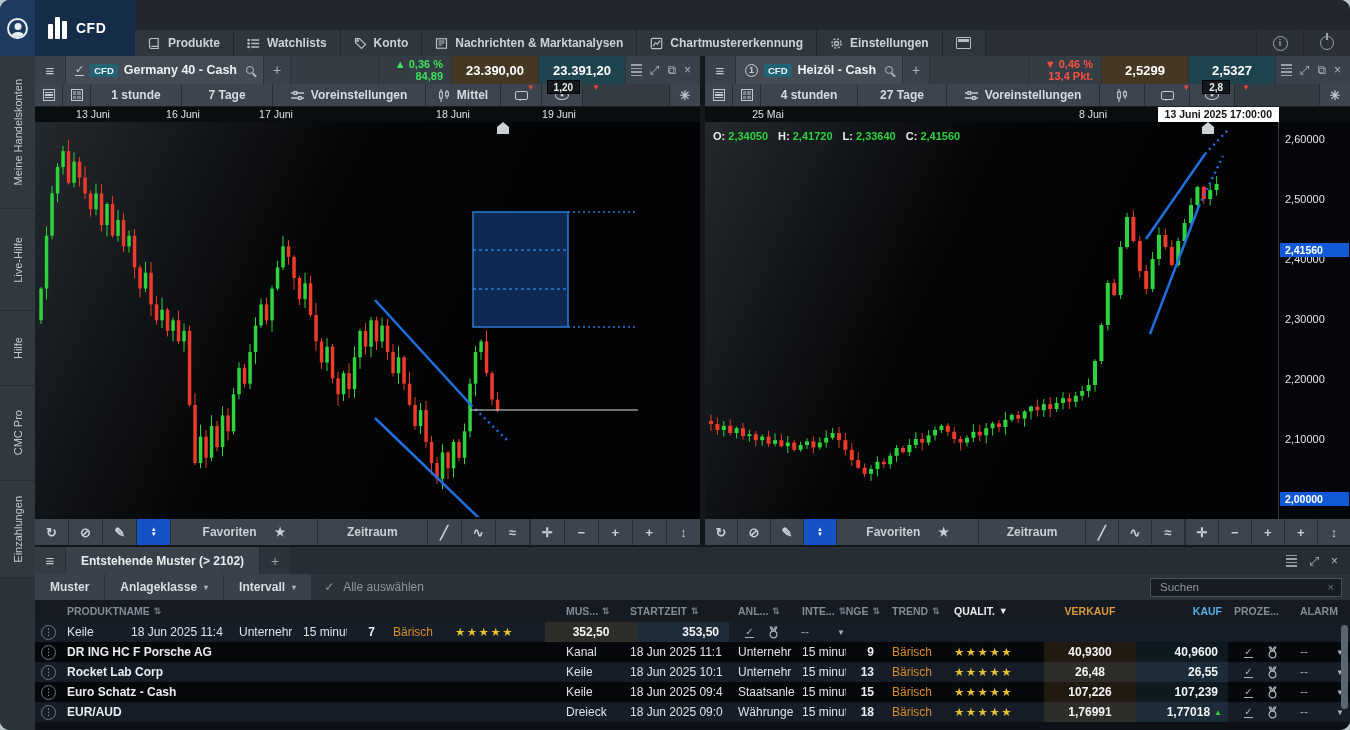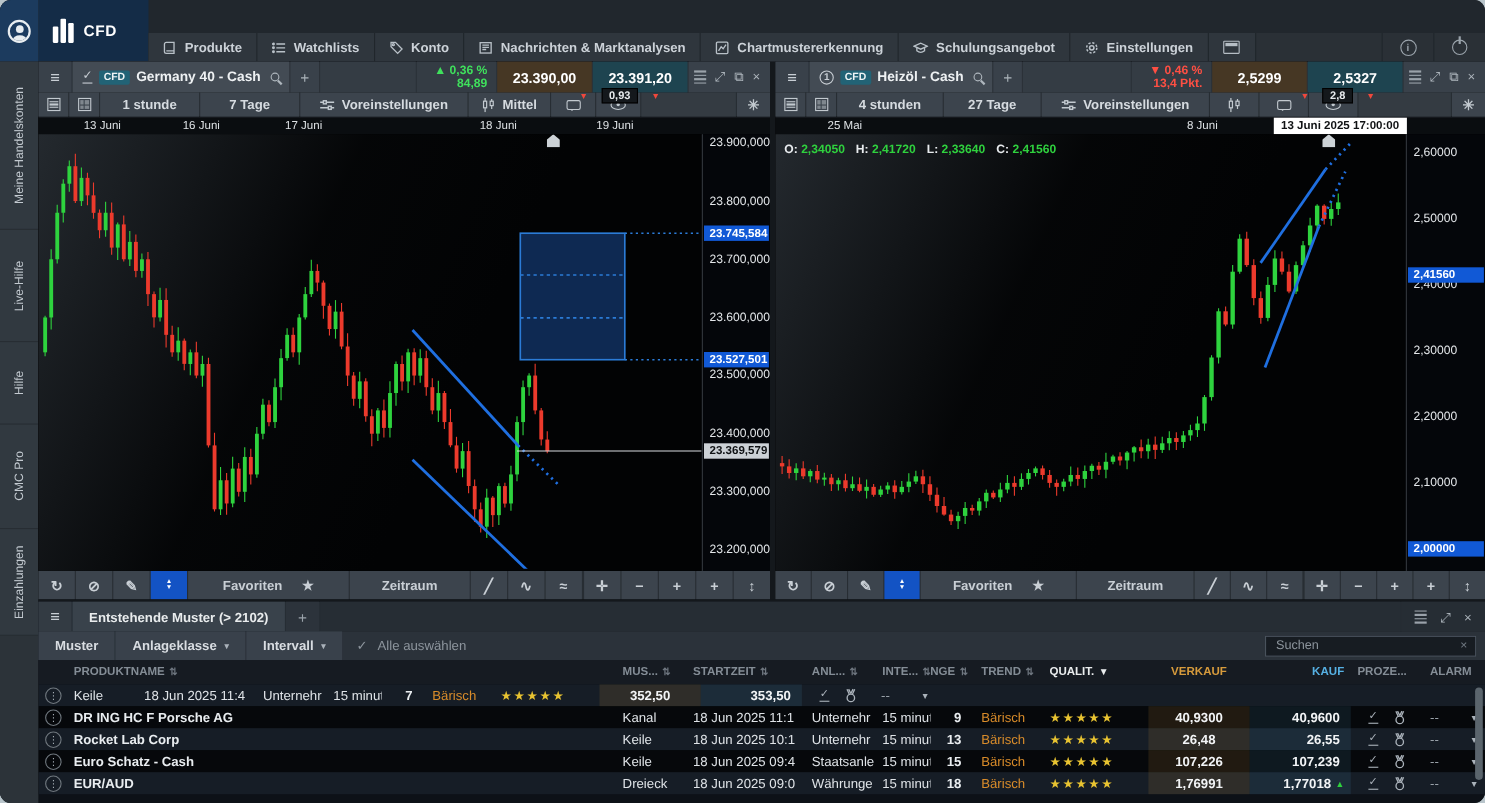--- a/index.html
+++ b/index.html
@@ -219,27 +219,20 @@
           <span>Nachrichten &amp; Marktanalysen</span>
         </div>
         <div class="nav-btn">
           <svg class="nvic" width="13" height="13" viewBox="0 0 13 13" fill="none" stroke="#b9c1c8" stroke-width="1.2">
               <rect x="1.3" y="1.3" width="10.4" height="10.4" rx="1"></rect>
               <path d="M3.2 9.2 5.6 5.6 7.4 7.4 10 3.6"></path>
             </svg>
           <span>Chartmustererkennung</span>
         </div>
         <div class="nav-btn">
-          <svg class="nvic" width="14" height="13" viewBox="0 0 14 13" fill="none" stroke="#b9c1c8" stroke-width="1.2">
-              <path d="M1 5 7 2.3 13 5 7 7.7z"></path>
-              <path d="M3.5 6.6v2.6c2 1.6 5 1.6 7 0V6.6"></path>
-            </svg>
-          <span>Schulungsangebot</span>
-        </div>
-        <div class="nav-btn">
           <svg class="nvic" width="13" height="13" viewBox="0 0 13 13" fill="none" stroke="#b9c1c8" stroke-width="1.4">
               <circle cx="6.5" cy="6.5" r="2"></circle>
               <circle cx="6.5" cy="6.5" r="4.6" stroke-dasharray="2 1.6"></circle>
             </svg>
           <span>Einstellungen</span>
         </div>
         <div class="nav-btn nav-sq">
             <span class="winic"></span>
           </div>
         <div class="nav-fill"></div>
@@ -300,21 +293,21 @@
                   <i></i>
                   <i></i>
                   <i></i>
                 </span>
               <span class="ctl">⤢</span>
               <span class="ctl">⧉</span>
               <span class="ctl">×</span>
             </div>
             <div class="spread-strip">
               <span class="tri-dn">▼</span>
-              <span class="spread-badge">0,93</span>
+              <span class="spread-badge">1,20</span>
               <span class="tri-dn">▼</span>
             </div>
           </div>
           <div class="ch-toolbar">
             <div class="tb sq">
                 <span class="ic-list">
                   <i></i>
                   <i></i>
                   <i></i>
                 </span>
@@ -539,33 +532,20 @@
                   <line x1="340" y1="296" x2="448" y2="400" stroke="#1f6fe0" stroke-width="2.5"></line>
                   <line x1="435" y1="288" x2="603" y2="288" stroke="#d8dcdf" stroke-width="1"></line>
                   <rect x="438" y="90" width="95" height="115" fill="rgba(25,80,160,0.5)" stroke="#2b7bd6" stroke-width="1.5"></rect>
                   <line x1="438" y1="128" x2="533" y2="128" stroke="#2b7bd6" stroke-width="1.5" stroke-dasharray="3 3"></line>
                   <line x1="438" y1="167" x2="533" y2="167" stroke="#2b7bd6" stroke-width="1.5" stroke-dasharray="3 3"></line>
                   <line x1="533" y1="90" x2="603" y2="90" stroke="#2b7bd6" stroke-width="1.5" stroke-dasharray="2 3"></line>
                   <line x1="533" y1="205" x2="603" y2="205" stroke="#2b7bd6" stroke-width="1.5" stroke-dasharray="2 3"></line>
                 </svg>
                 <div class="marker" style="left: 462px;"></div>
               </div>
-            <div class="paxis w62">
-                <div class="tick" style="top: 2px;">23.900,000</div>
-                <div class="tick" style="top: 54.8571px;">23.800,000</div>
-                <div class="tick" style="top: 107.714px;">23.700,000</div>
-                <div class="tick" style="top: 160.571px;">23.600,000</div>
-                <div class="tick" style="top: 213.429px;">23.500,000</div>
-                <div class="tick" style="top: 266.286px;">23.400,000</div>
-                <div class="tick" style="top: 319.143px;">23.300,000</div>
-                <div class="tick" style="top: 372px;">23.200,000</div>
-                <div class="chip blue" style="top: 82.6199px;">23.745,584</div>
-                <div class="chip blue" style="top: 197.892px;">23.527,501</div>
-                <div class="chip gray" style="top: 281.365px;">23.369,579</div>
-              </div>
           </div>
           <div class="ch-bottombar">
             <div class="bb sq">↻</div>
             <div class="bb sq">⊘</div>
             <div class="bb sq">✎</div>
             <div class="bb sq blue">
                 <span class="tri-st">
                   <span>▲</span>
                   <span>▼</span>
                 </span>

